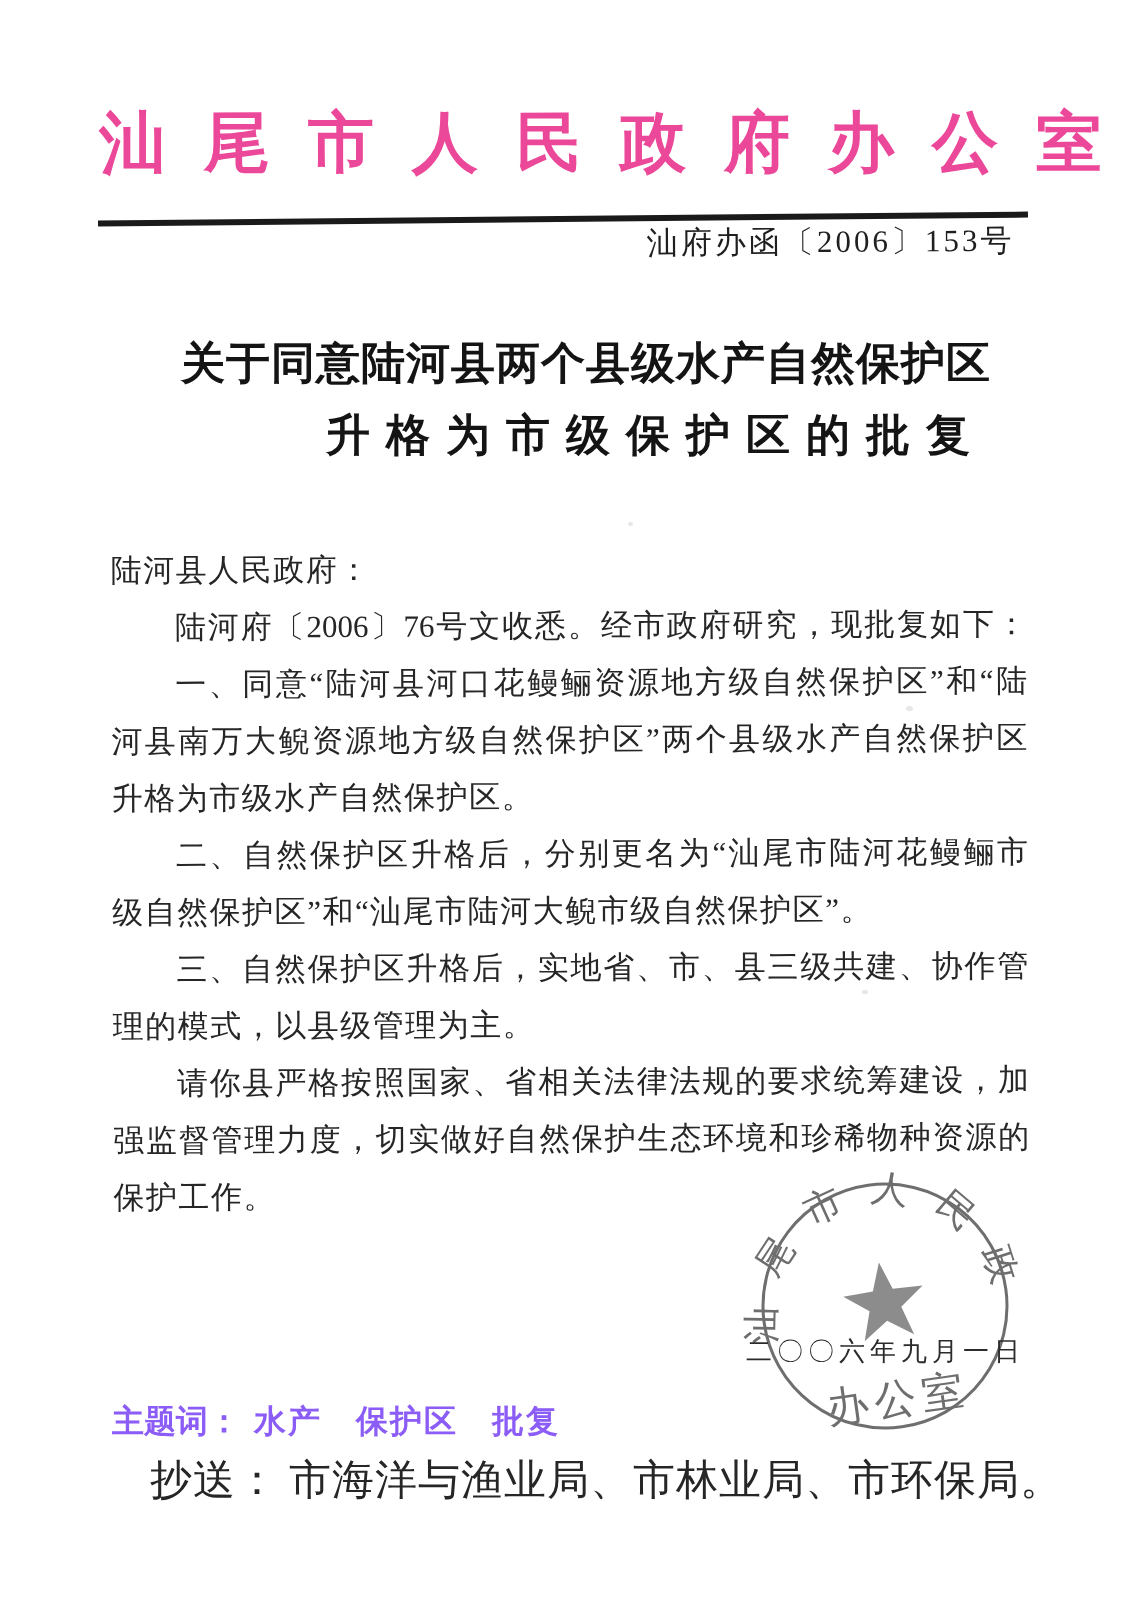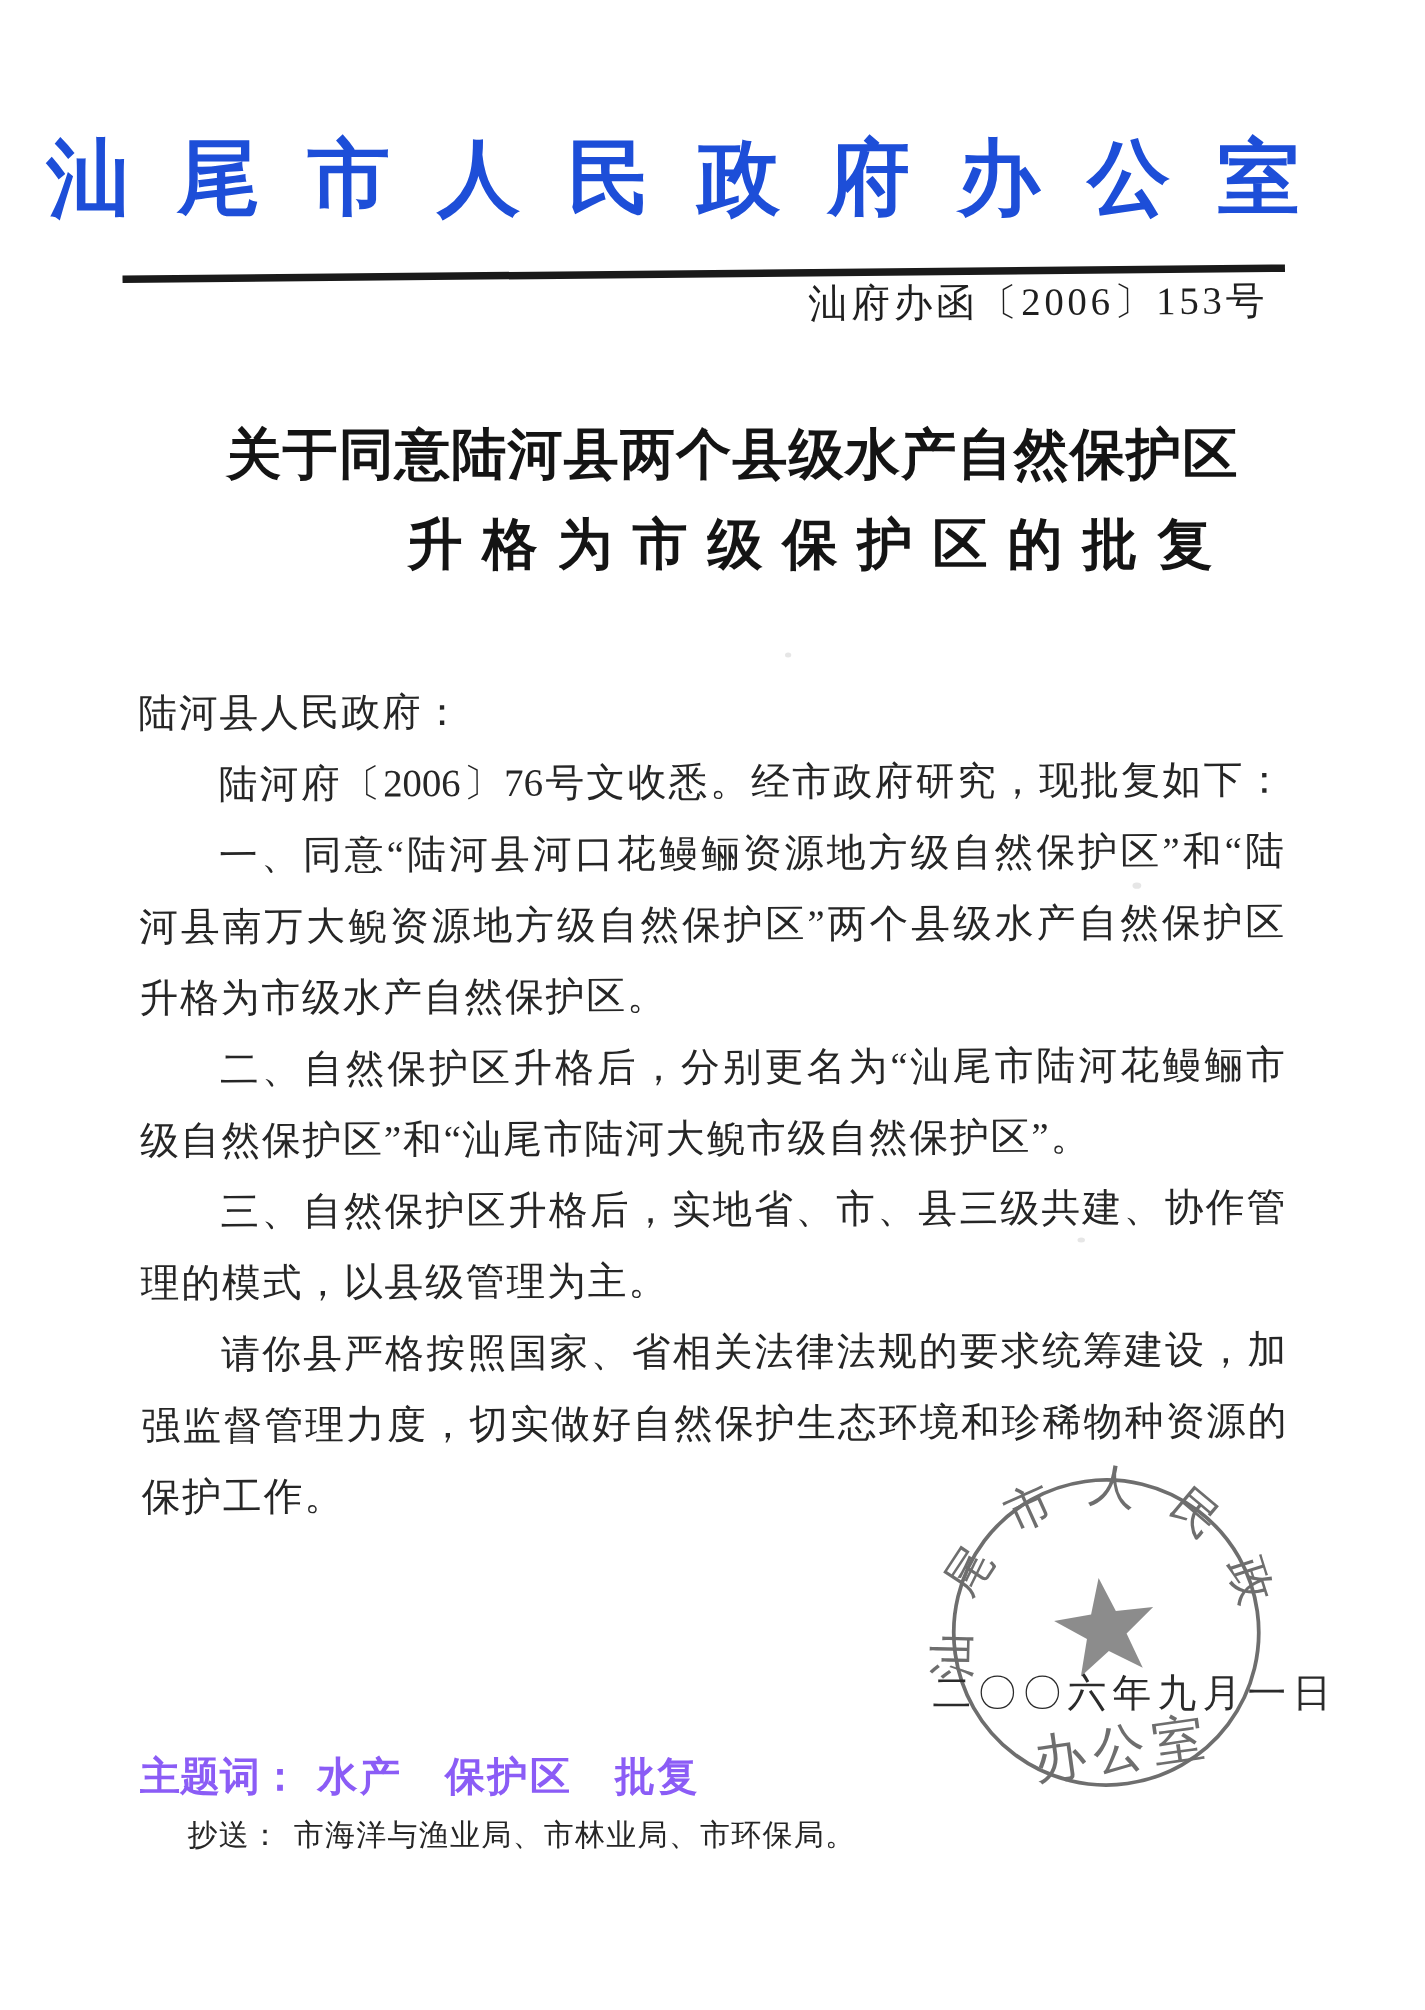--- a/index.html
+++ b/index.html
@@ -7,22 +7,22 @@
     position:relative;
     width:1140px;height:1608px;
     background:#ffffff;
     font-family:"Liberation Serif", serif;
     color:#242424;
     overflow:hidden;
     margin:0 auto;
   }
   .office-header{
     position:absolute;top:98px;left:0;width:100%;
-    text-align:left;
-    font-size:66px;font-weight:bold;color:#1d4ed8;
+    text-align:right;
+    font-size:66px;font-weight:bold;color:#ec4899;
     letter-spacing:38px;text-indent:38px;
     white-space:nowrap;
   }
   .red-rule{
     position:absolute;top:216px;left:98px;width:930px;height:6px;
     background:#1a1a1a;
     transform:rotate(-0.55deg);
   }
   .doc-number{
     position:absolute;top:221px;right:126px;
@@ -52,32 +52,32 @@
     white-space:normal;
     letter-spacing:normal;
   }
   .line.ind{text-indent:64px;}
   .seal{
     position:absolute;left:735px;top:1156px;width:300px;height:300px;
     z-index:2;opacity:0.82;
   }
   .date-line{
     position:absolute;top:1334px;left:746px;
-    font-size:31px;letter-spacing:5px;color:#2b2b2b;
+    font-size:26px;letter-spacing:5px;color:#2b2b2b;
     z-index:3;white-space:nowrap;
   }
   .subject-line{
     position:absolute;top:1400px;left:112px;
     font-size:32px;font-weight:bold;color:#8b5cf6;
     white-space:nowrap;z-index:1;
   }
   .subject-line .terms{margin-left:14px;letter-spacing:2px;}
   .cc-line{
     position:absolute;top:1452px;left:150px;
-    font-size:24px;color:#262626;letter-spacing:1px;
+    font-size:42px;color:#262626;letter-spacing:1px;
     white-space:nowrap;
   }
   .cc-line .cc-text{margin-left:10px;}
   .speck{position:absolute;background:#9a9a9a;border-radius:50%;opacity:0.25;}
 </style>
 </head>
 <body>
 
 <div class="page">
 

